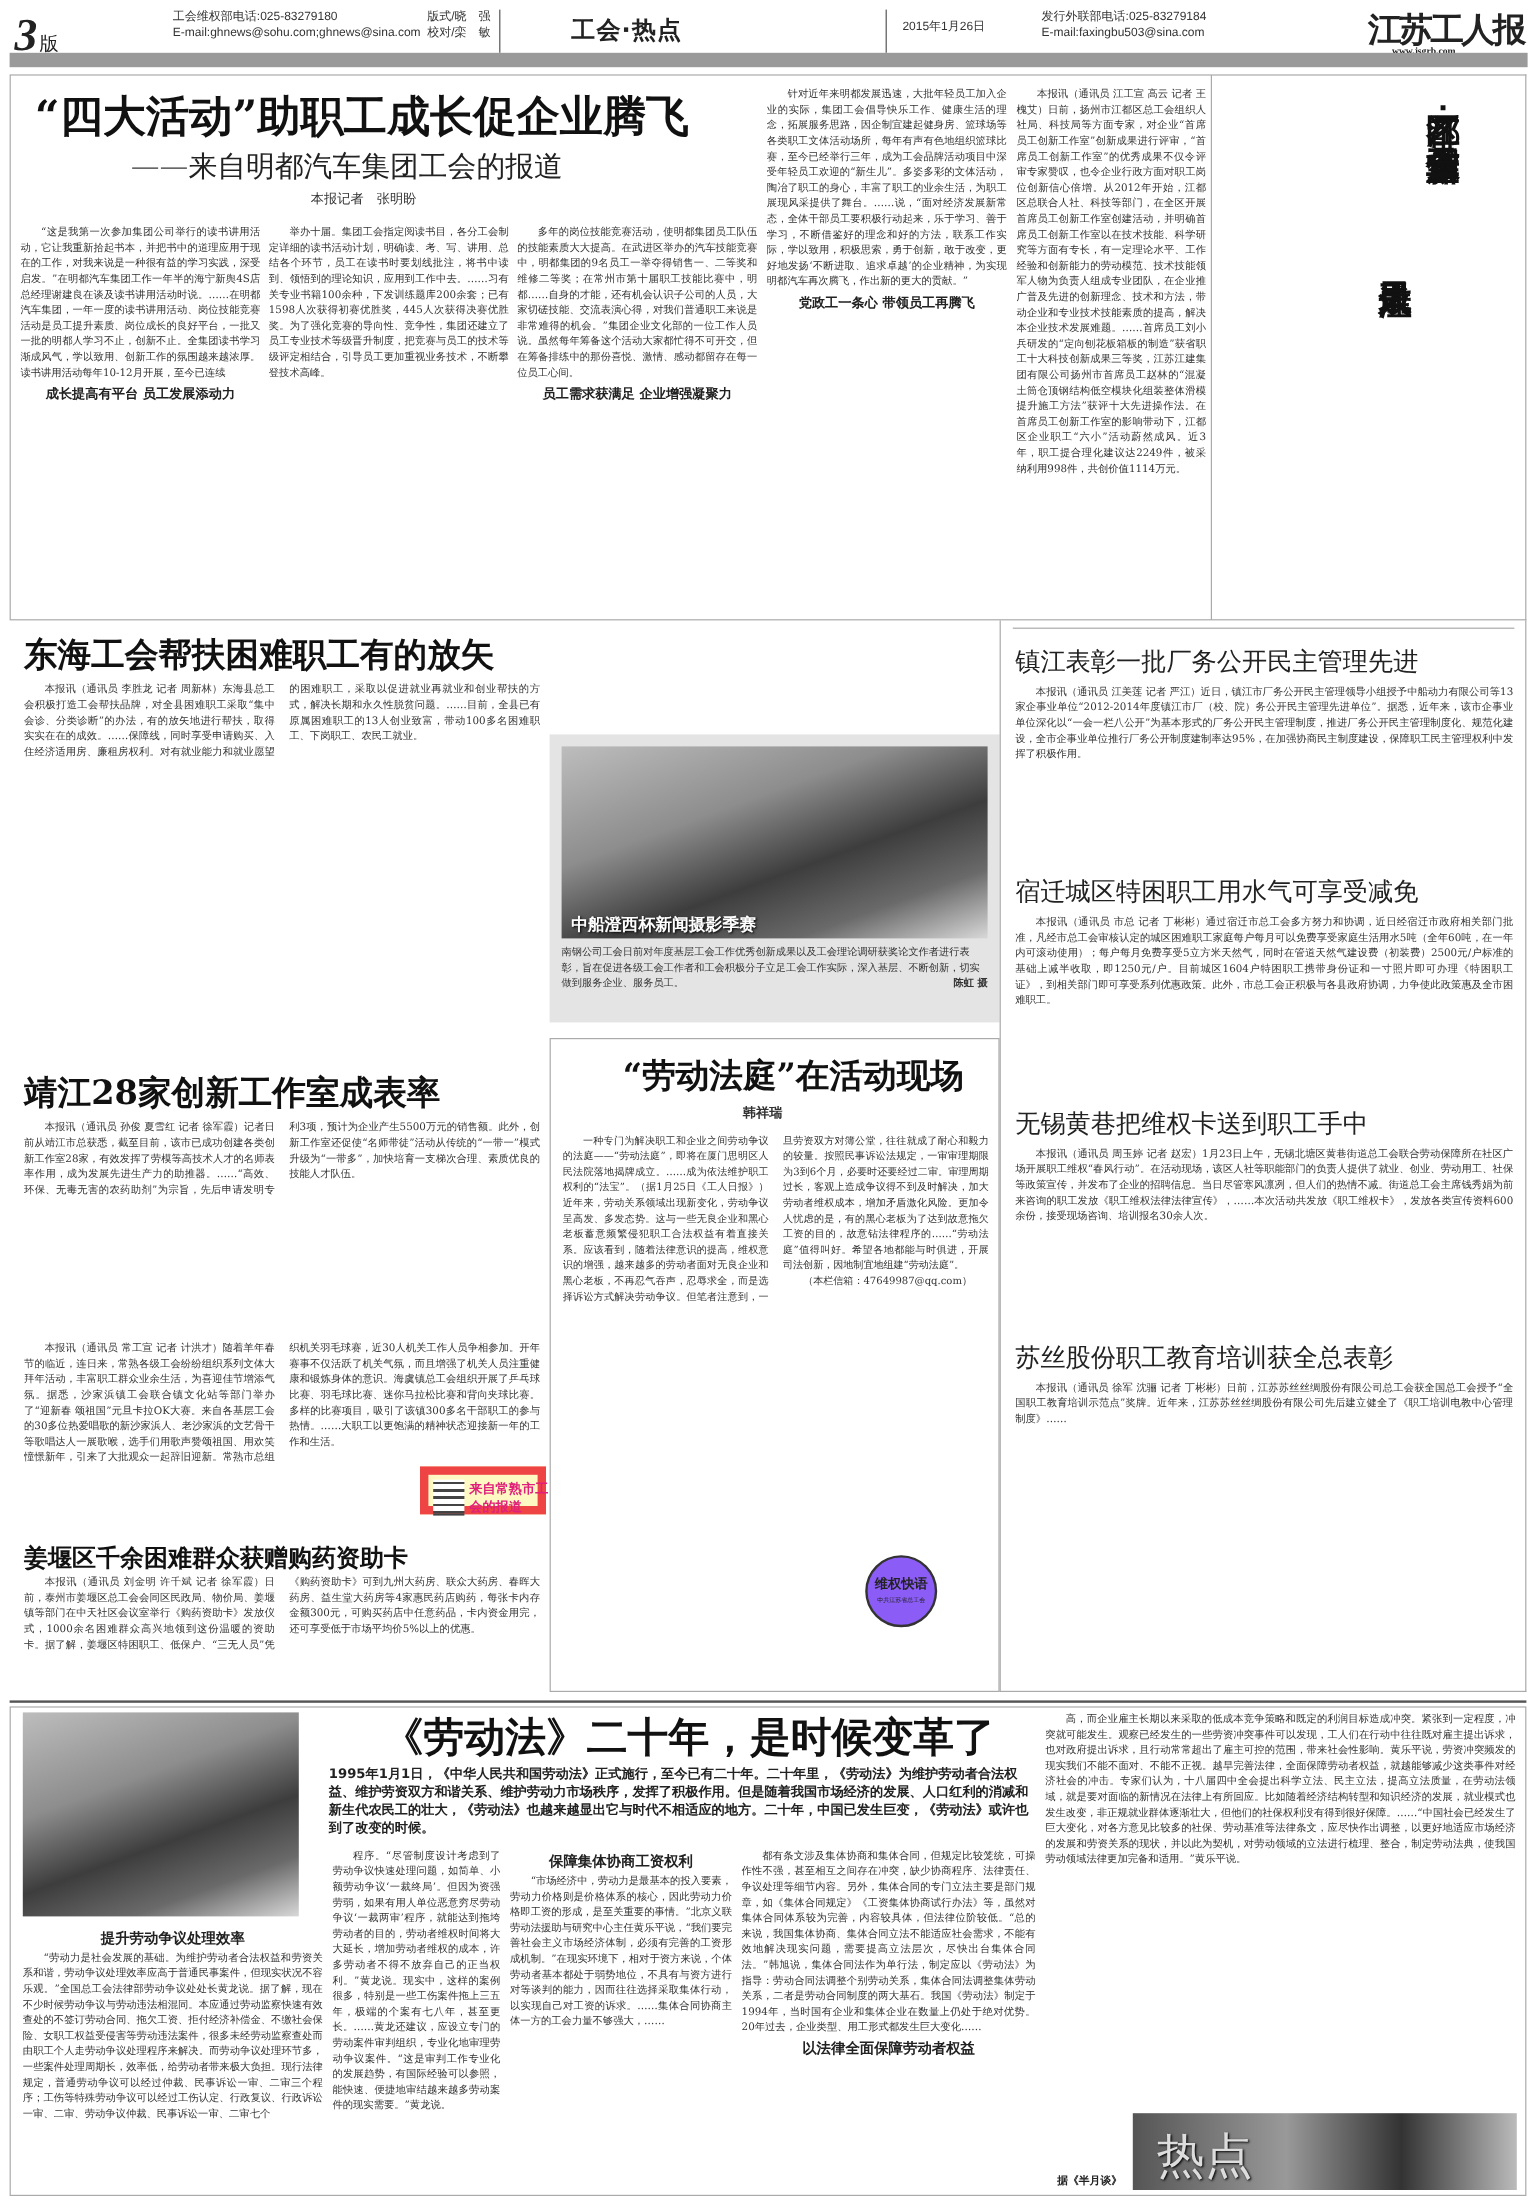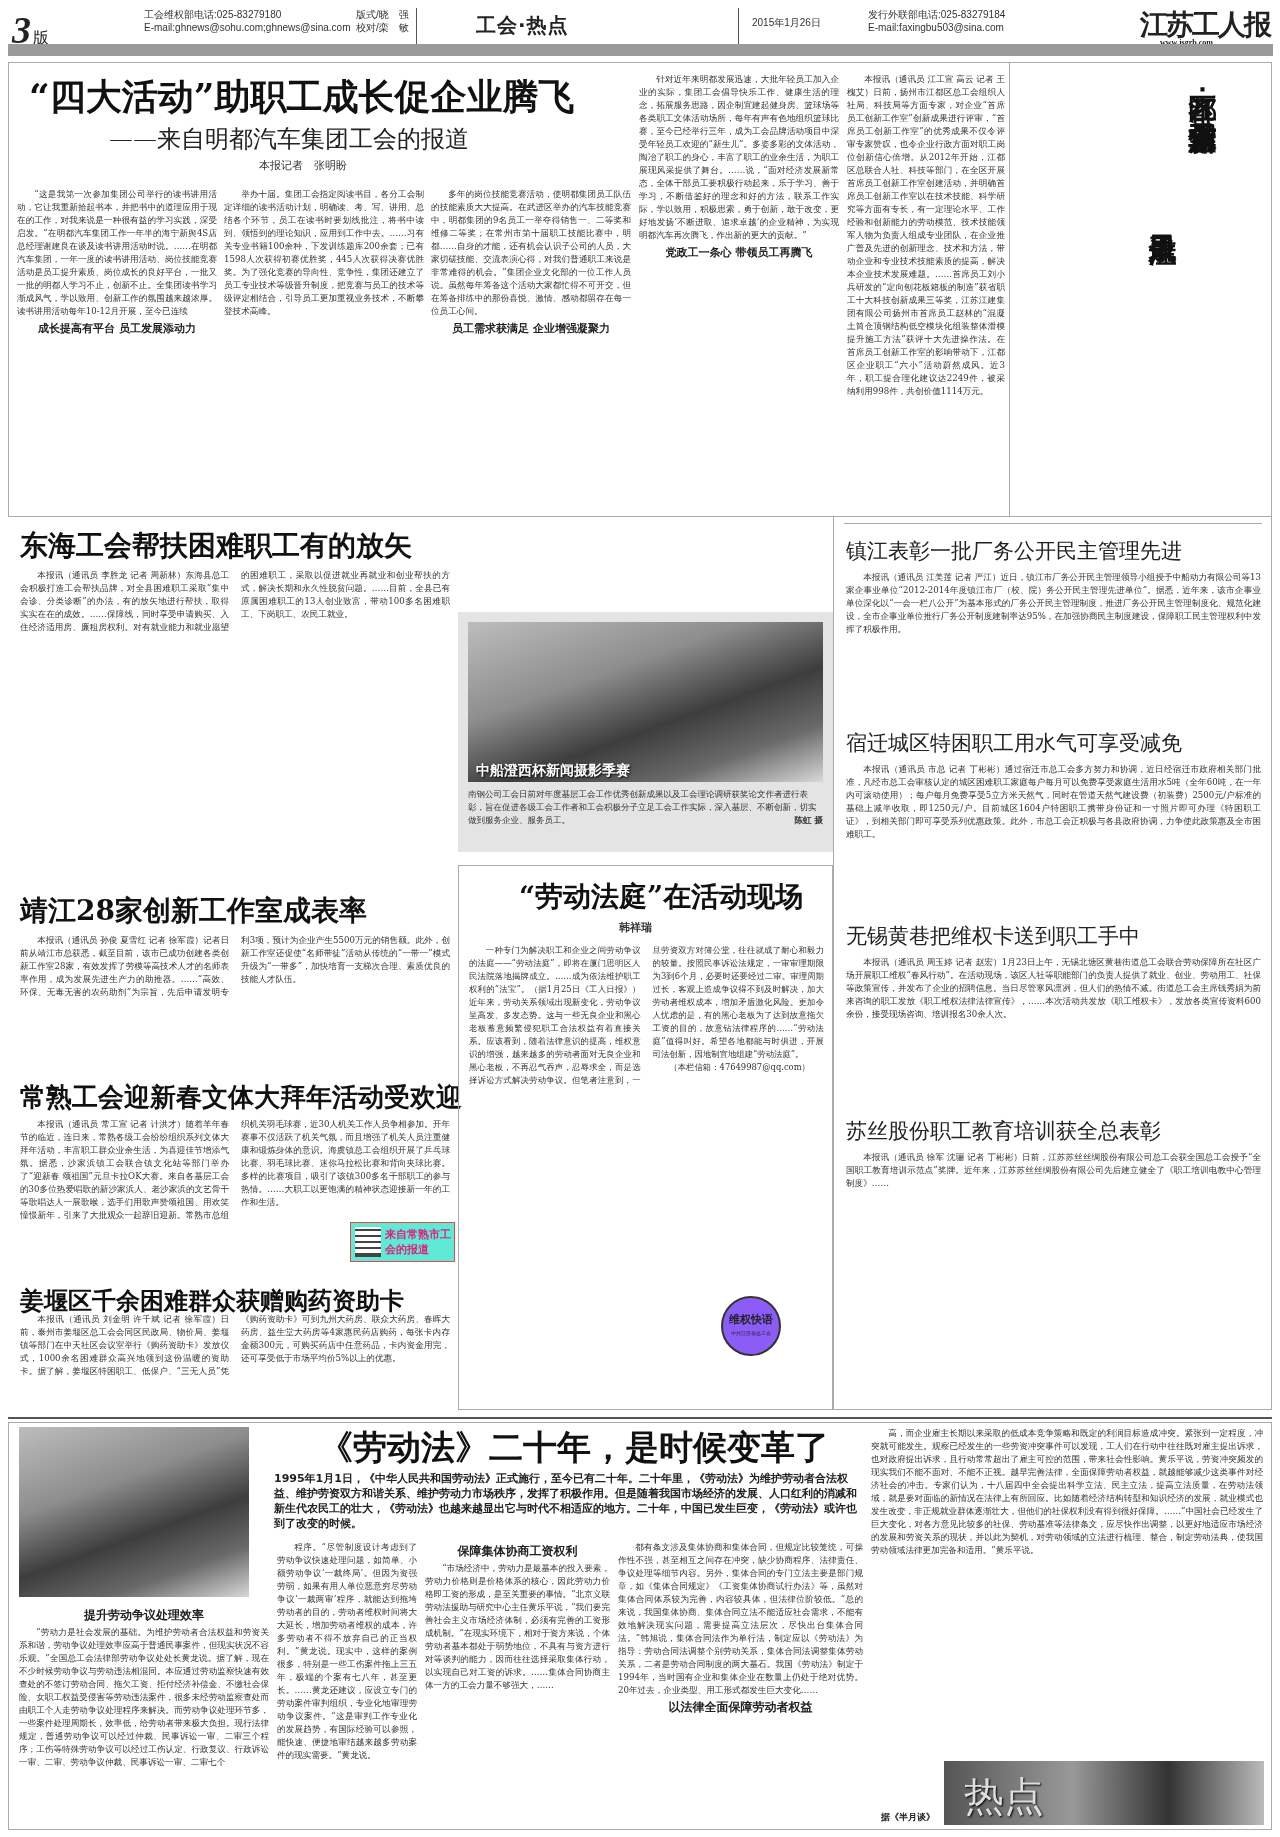--- a/index.html
+++ b/index.html
@@ -98,32 +98,31 @@
 </div>
 
 <div class="abs" style="left:8px;top:892px;width:450px;height:175px">
   <div class="abs h1" style="left:12px;top:0;font-size:28px">靖江28家创新工作室成表率</div>
   <div class="abs col" style="left:12px;top:42px;width:430px;height:130px;column-count:2;column-gap:12px">
     <p>本报讯（通讯员 孙俊 夏雪红 记者 徐军霞）记者日前从靖江市总获悉，截至目前，该市已成功创建各类创新工作室28家，有效发挥了劳模等高技术人才的名师表率作用，成为发展先进生产力的助推器。……“高效、环保、无毒无害的农药助剂”为宗旨，先后申请发明专利3项，预计为企业产生5500万元的销售额。此外，创新工作室还促使“名师带徒”活动从传统的“一带一”模式升级为“一带多”，加快培育一支梯次合理、素质优良的技能人才队伍。</p>
   </div>
 </div>
 
 <div class="abs" style="left:8px;top:1080px;width:450px;height:195px">
-  <div class="abs h1" style="left:12px;top:0;font-size:26px">常熟工会迎新春文体大拜年活动受欢迎</div>
   <div class="abs col" style="left:12px;top:38px;width:430px;height:155px;column-count:2;column-gap:12px">
     <p>本报讯（通讯员 常工宣 记者 计洪才）随着羊年春节的临近，连日来，常熟各级工会纷纷组织系列文体大拜年活动，丰富职工群众业余生活，为喜迎佳节增添气氛。据悉，沙家浜镇工会联合镇文化站等部门举办了“迎新春 颂祖国”元旦卡拉OK大赛。来自各基层工会的30多位热爱唱歌的新沙家浜人、老沙家浜的文艺骨干等歌唱达人一展歌喉，选手们用歌声赞颂祖国、用欢笑憧憬新年，引来了大批观众一起辞旧迎新。常熟市总组织机关羽毛球赛，近30人机关工作人员争相参加。开年赛事不仅活跃了机关气氛，而且增强了机关人员注重健康和锻炼身体的意识。海虞镇总工会组织开展了乒乓球比赛、羽毛球比赛、迷你马拉松比赛和背向夹球比赛。多样的比赛项目，吸引了该镇300多名干部职工的参与热情。……大职工以更饱满的精神状态迎接新一年的工作和生活。</p>
   </div>
 </div>
-<div class="abs" style="left:350px;top:1222px;width:105px;height:40px;border:1px solid #ef4444;background:#5eead4">
+<div class="abs" style="left:350px;top:1222px;width:105px;height:40px;border:7px solid #ef4444;background:#fef9c3">
   <div class="abs" style="left:4px;top:4px;width:26px;height:30px;border-bottom:2px solid #444;background:repeating-linear-gradient(0deg,#444 0 2px,#fff 2px 6px)"></div>
   <div class="abs" style="left:34px;top:4px;width:66px;font-family:'DejaVu Sans',sans-serif;font-weight:bold;font-size:11px;line-height:15px;color:#e0207a">来自常熟市工会的报道</div>
 </div>
 
 <div class="abs" style="left:8px;top:1285px;width:450px;height:130px">
-  <div class="abs h1" style="left:12px;top:0;font-size:24px">姜堰区千余困难群众获赠购药资助卡</div>
+  <div class="abs h1" style="left:12px;top:0;font-size:20px">姜堰区千余困难群众获赠购药资助卡</div>
   <div class="abs col" style="left:12px;top:28px;width:430px;height:100px;column-count:2;column-gap:12px">
     <p>本报讯（通讯员 刘金明 许千斌 记者 徐军霞）日前，泰州市姜堰区总工会会同区民政局、物价局、姜堰镇等部门在中天社区会议室举行《购药资助卡》发放仪式，1000余名困难群众高兴地领到这份温暖的资助卡。据了解，姜堰区特困职工、低保户、“三无人员”凭《购药资助卡》可到九州大药房、联众大药房、春晖大药房、益生堂大药房等4家惠民药店购药，每张卡内存金额300元，可购买药店中任意药品，卡内资金用完，还可享受低于市场平均价5%以上的优惠。</p>
   </div>
 </div>
 
 <div class="abs frame" style="left:458px;top:865px;width:375px;height:545px">
   <div class="abs h1" style="left:60px;top:12px;font-size:28px">“劳动法庭”在活动现场</div>
   <div class="abs byline" style="left:160px;top:54px;font-weight:bold">韩祥瑞</div>
   <div class="abs col" style="left:10px;top:78px;width:355px;height:455px;column-count:2;column-gap:12px;font-size:8.4px">
     <p>一种专门为解决职工和企业之间劳动争议的法庭——“劳动法庭”，即将在厦门思明区人民法院落地揭牌成立。……成为依法维护职工权利的“法宝”。（据1月25日《工人日报》）近年来，劳动关系领域出现新变化，劳动争议呈高发、多发态势。这与一些无良企业和黑心老板蓄意频繁侵犯职工合法权益有着直接关系。应该看到，随着法律意识的提高，维权意识的增强，越来越多的劳动者面对无良企业和黑心老板，不再忍气吞声，忍辱求全，而是选择诉讼方式解决劳动争议。但笔者注意到，一旦劳资双方对簿公堂，往往就成了耐心和毅力的较量。按照民事诉讼法规定，一审审理期限为3到6个月，必要时还要经过二审。审理周期过长，客观上造成争议得不到及时解决，加大劳动者维权成本，增加矛盾激化风险。更加令人忧虑的是，有的黑心老板为了达到故意拖欠工资的目的，故意钻法律程序的……“劳动法庭”值得叫好。希望各地都能与时俱进，开展司法创新，因地制宜地组建“劳动法庭”。</p>

